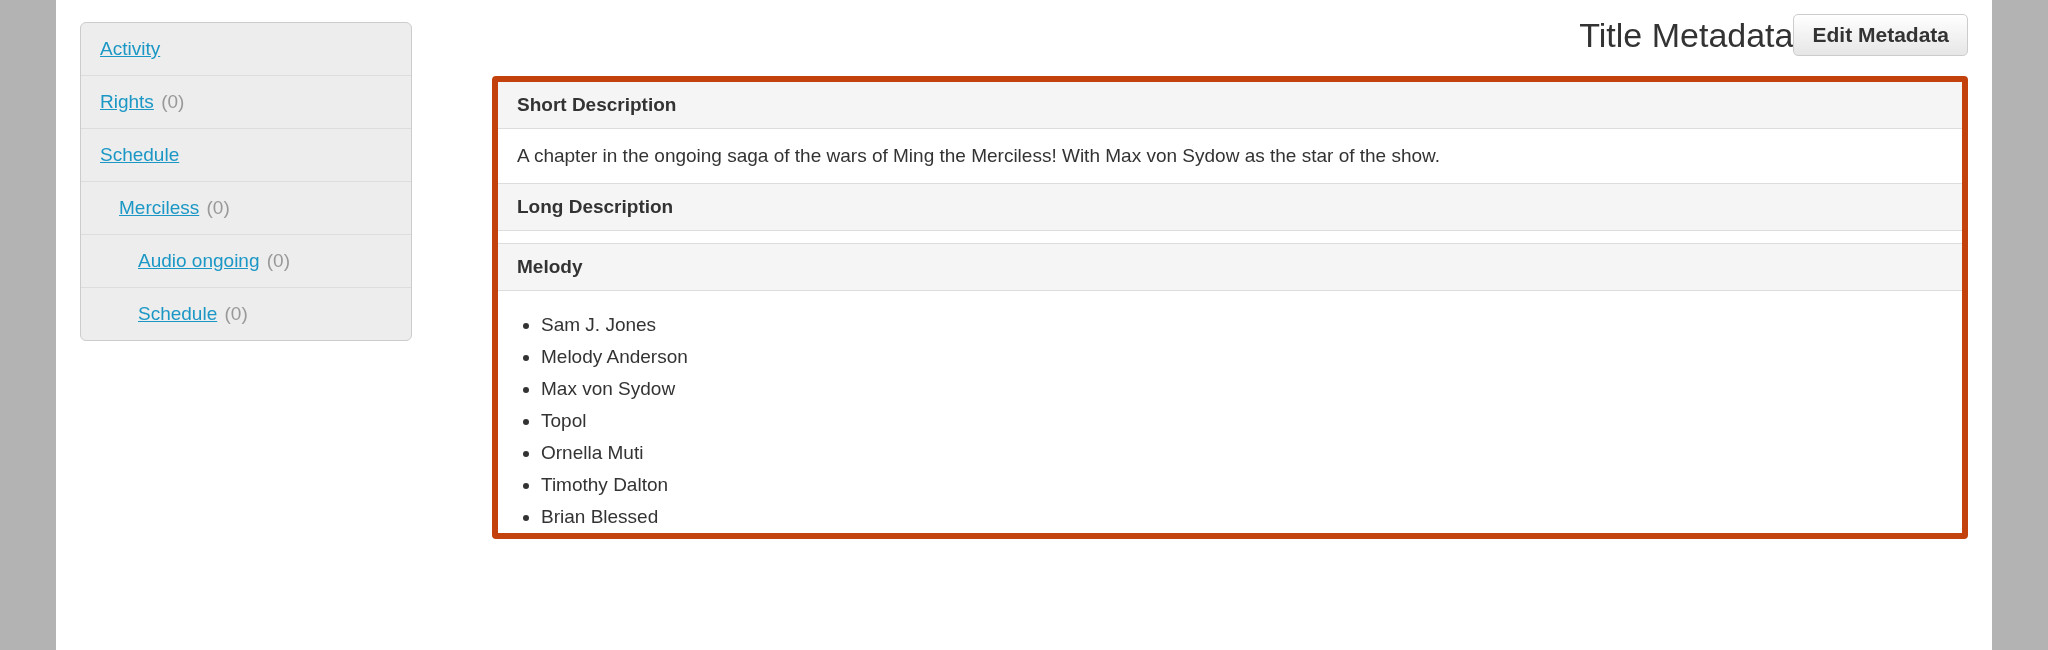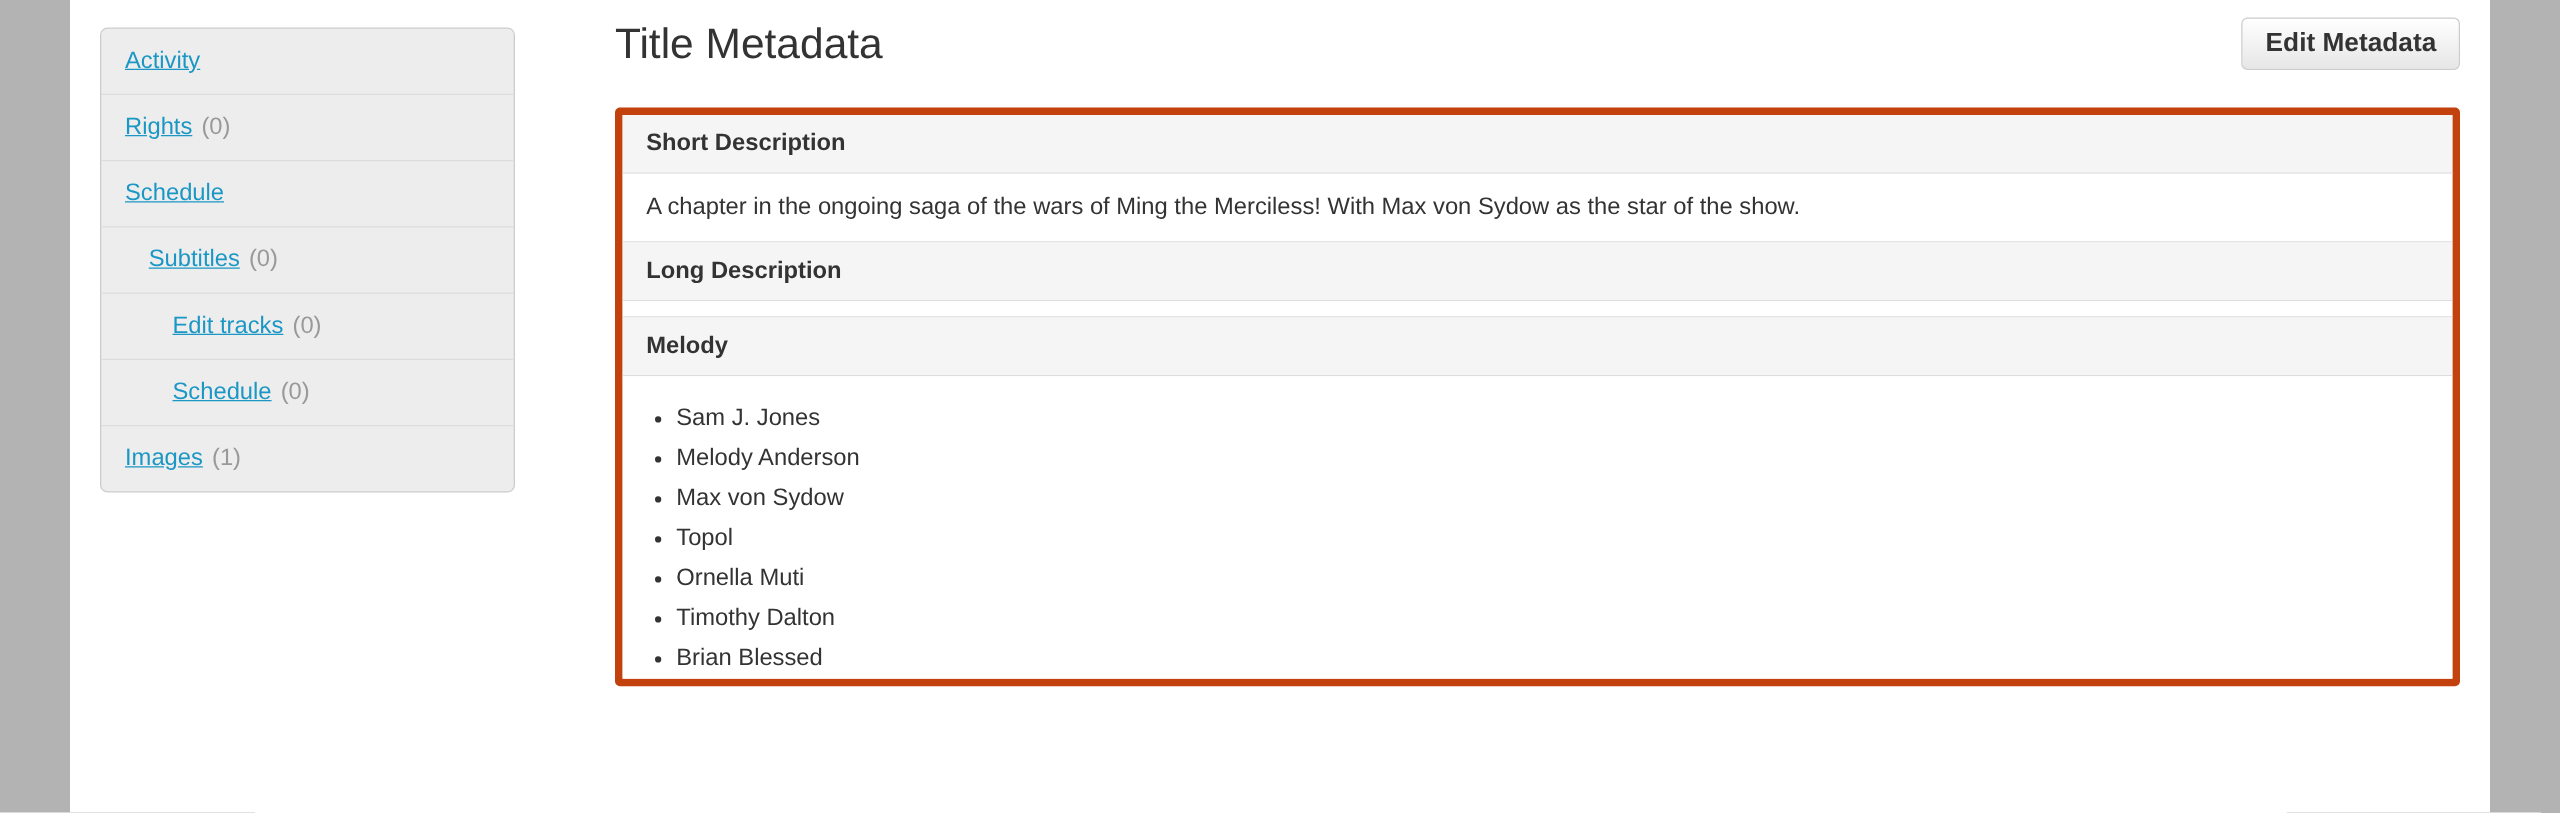--- a/index.html
+++ b/index.html
@@ -55,23 +55,23 @@
     .sidebar-count {
       color: #999;
       margin-left: 2px;
     }
     .main {
       flex: 1;
       padding-top: 14px;
     }
     .main-header {
       display: flex;
-      justify-content: space-between;
+      justify-content: flex-end;
       align-items: center;
-      margin-bottom: 30px;
+      margin-bottom: 20px;
     }
     .page-title {
       font-size: 34px;
       font-weight: 500;
       color: #333;
     }
     .edit-button {
       background: linear-gradient(to bottom, #fff, #e6e6e6);
       border: 1px solid #ccc;
       border-radius: 5px;
@@ -130,34 +130,30 @@
         <a class="sidebar-link">Activity</a>
       </div>
       <div class="sidebar-item">
         <a class="sidebar-link">Rights</a>
         <span class="sidebar-count">(0)</span>
       </div>
       <div class="sidebar-item">
         <a class="sidebar-link">Schedule</a>
       </div>
       <div class="sidebar-item indent-1">
-        <a class="sidebar-link">Subtitles</a>
+        <a class="sidebar-link">Merciless</a>
         <span class="sidebar-count">(0)</span>
       </div>
       <div class="sidebar-item indent-2">
-        <a class="sidebar-link">Edit tracks</a>
+        <a class="sidebar-link">Audio ongoing</a>
         <span class="sidebar-count">(0)</span>
       </div>
       <div class="sidebar-item indent-2">
         <a class="sidebar-link">Schedule</a>
         <span class="sidebar-count">(0)</span>
-      </div>
-      <div class="sidebar-item">
-        <a class="sidebar-link">Images</a>
-        <span class="sidebar-count">(1)</span>
       </div>
     </div>
   </aside>
 
   <main class="main">
     <div class="main-header">
       <h1 class="page-title">Title Metadata</h1>
       <button class="edit-button">Edit Metadata</button>
     </div>
 

